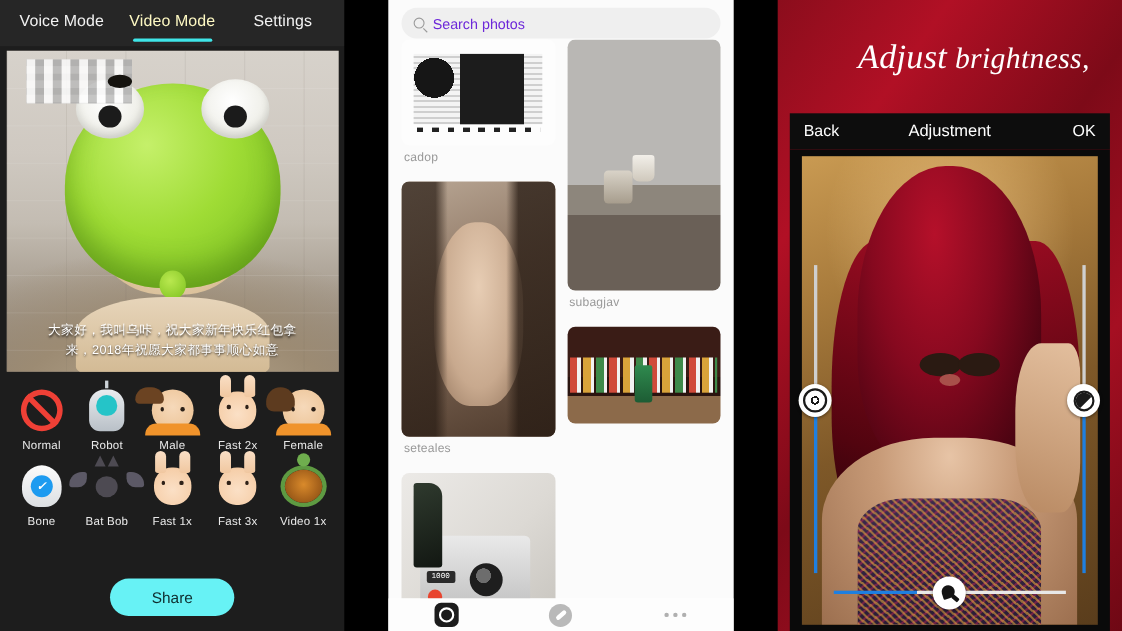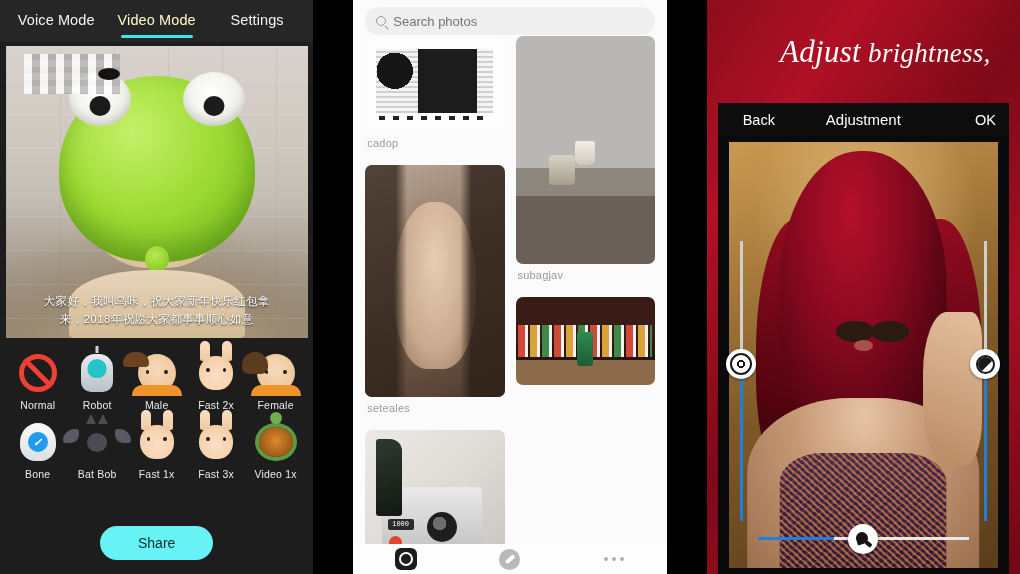--- a/index.html
+++ b/index.html
@@ -265,21 +265,21 @@
     padding: 0 11px;
   }
   .mag {
     width: 10px; height: 10px; border: 1.4px solid #9a9a9a; border-radius: 50%;
     position: relative; flex: none;
   }
   .mag::after {
     content:""; position: absolute; right: -4px; bottom: -3px;
     width: 5px; height: 1.4px; background: #9a9a9a; transform: rotate(45deg);
   }
-  .search-ph { color: #737373; font-size: 13px; }
+  .search-ph { color: #6d28d9; font-size: 13px; }
 
   .masonry {
     position: absolute; left: 0; right: 0; top: 36px; bottom: 30px;
     display: flex; gap: 11px; padding: 0 12px;
     overflow: hidden;
   }
   .col { flex: 1; display: flex; flex-direction: column; }
   .card { margin-bottom: 4px; }
   .thumb { width: 100%; border-radius: 7px; overflow: hidden; position: relative; }
   .cap { font-size: 11px; color: #999; padding: 5px 2px 12px; letter-spacing: .2px; }
@@ -420,21 +420,21 @@
   .promo-l1 b { font-weight: normal; font-size: 31px; margin-left: 44px; }
   .promo-l2 { font-size: 20px; font-style: italic; }
 
   .navbar {
     position: relative; margin: 0 11px;
     height: 33px; background: #0d0d0d;
     display: flex; align-items: center; justify-content: space-between;
     padding: 0 13px; color: #fff; font-size: 14.5px;
   }
   .nav-title { position: absolute; left: 0; right: 0; text-align: center; font-size: 15px; }
-  .nav-side { position: relative; z-index: 2; margin-left: 12px; }
+  .nav-side { position: relative; z-index: 2; }
 
   .editor {
     position: relative; margin: 0 11px;
     height: 438px; background: #0a0a0a;
     overflow: hidden;
   }
   .photo {
     position: absolute; left: 11px; right: 11px; top: 6px; bottom: 6px;
     background:
       radial-gradient(ellipse 70% 50% at 50% 16%, rgba(255,214,150,.55) 0%, rgba(0,0,0,0) 60%),

